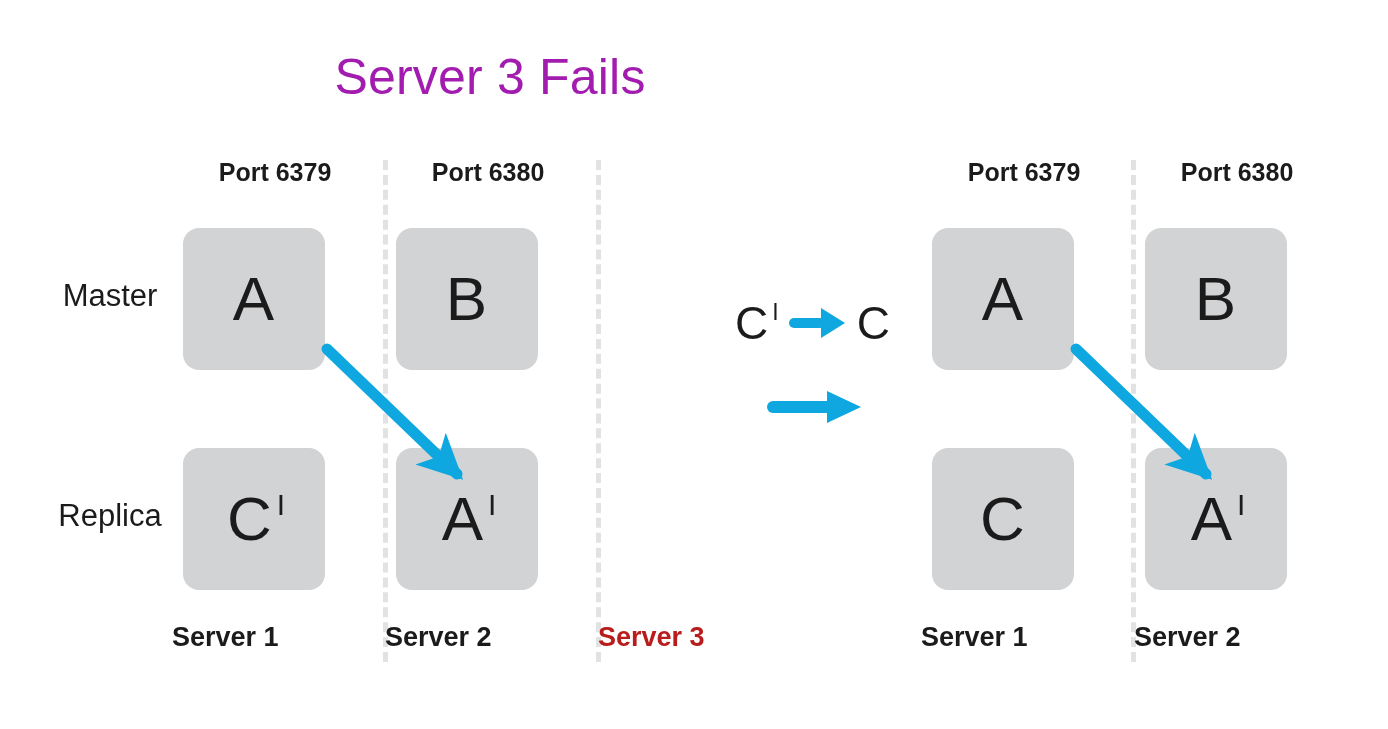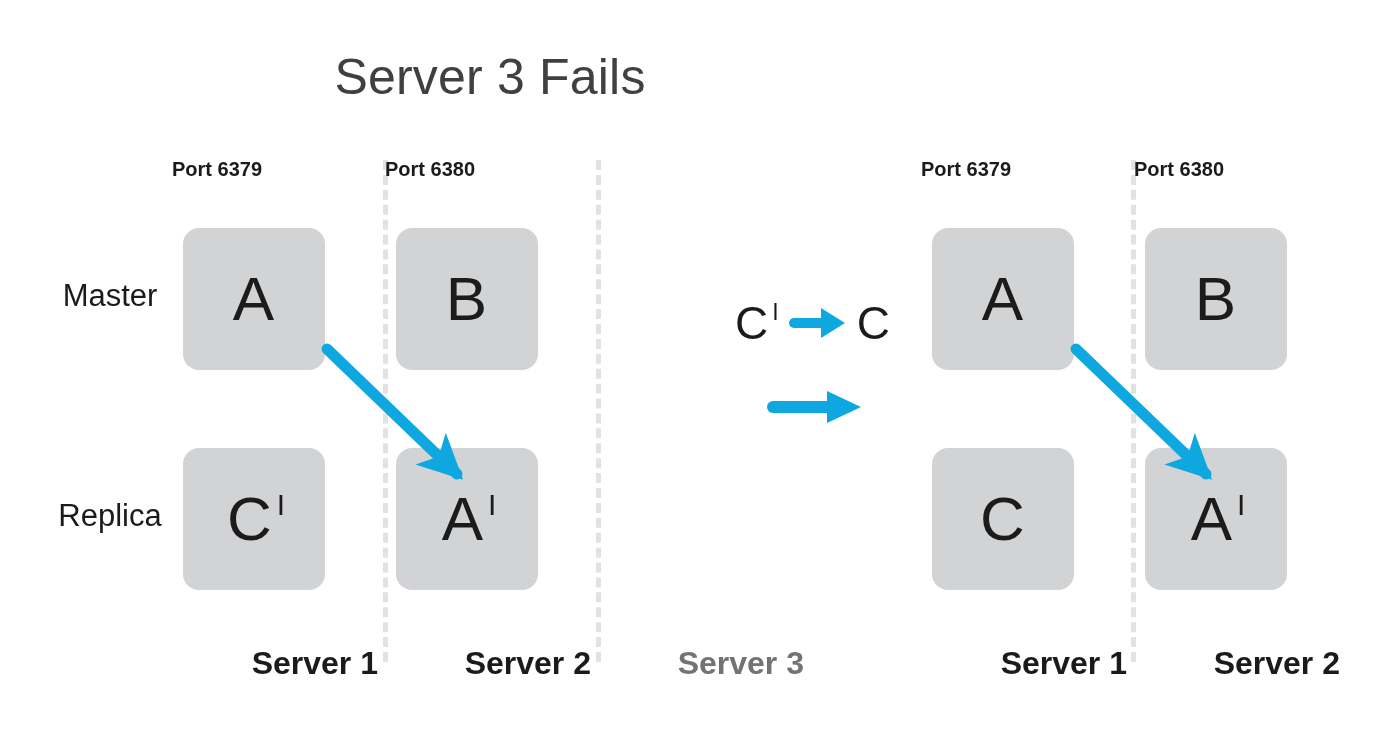--- a/index.html
+++ b/index.html
@@ -25,21 +25,21 @@
   
   .title {
     position: absolute;
     left: 0;
     top: 48px;
     width: 980px;
     text-align: center;
     font-size: 50px;
     font-weight: 400;
     letter-spacing: 0.2px;
-    color: #404040;
+    color: #a21caf;
     white-space: nowrap;
   }
 
   
   .row-label {
     position: absolute;
     left: 20px;
     width: 180px;
     text-align: center;
     font-size: 31px;
@@ -63,38 +63,38 @@
     position: absolute;
     top: 158px;
     width: 206px;
     height: 510px;
   }
   .col-port {
     position: absolute;
     top: 0;
     left: 0;
     width: 206px;
-    font-size: 20px;
+    text-align: center;
+    font-size: 25px;
     font-weight: 700;
     color: #1b1b1b;
     white-space: nowrap;
   }
   .col-name {
     position: absolute;
     top: 464px;
     left: 0;
     width: 206px;
-    text-align: right;
-    font-size: 32px;
+    text-align: left;
+    font-size: 27px;
     font-weight: 700;
     color: #1b1b1b;
     white-space: nowrap;
-    margin-top: 23px;
-  }
-  .col-name.failed { color: #737373; }
+  }
+  .col-name.failed { color: #b91c1c; }
 
   
   .node {
     position: absolute;
     left: 11px;
     width: 142px;
     height: 142px;
     background: #d2d3d5;
     border-radius: 16px;
     display: flex;

